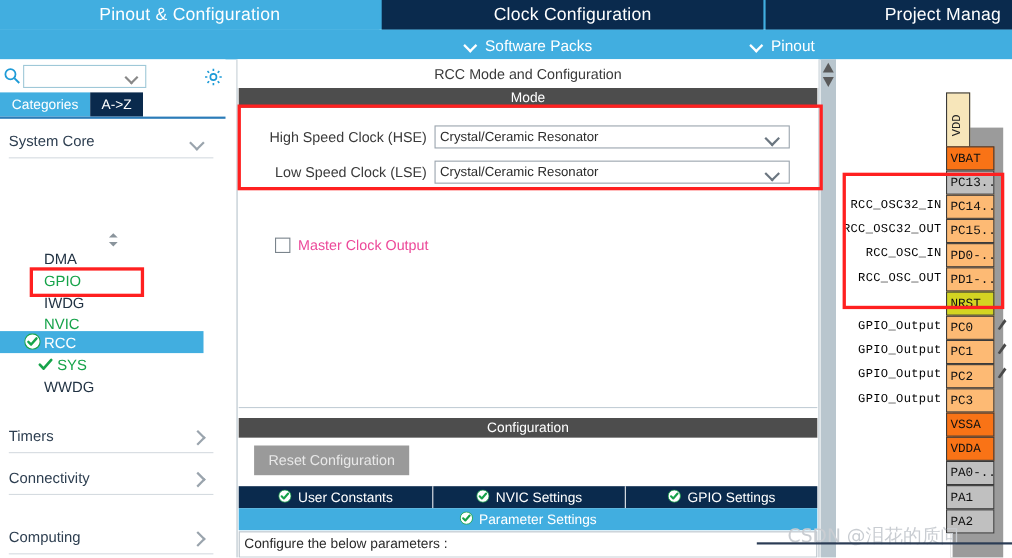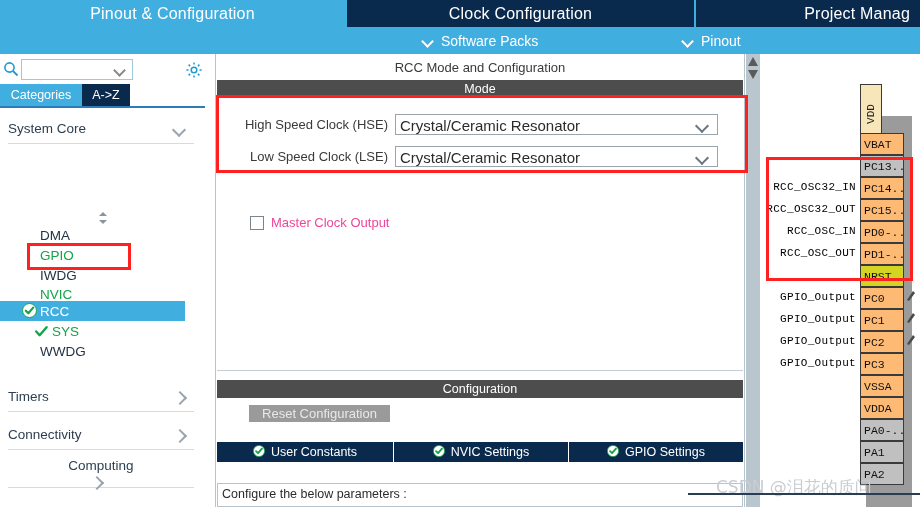--- a/index.html
+++ b/index.html
@@ -156,45 +156,44 @@
   }
   .field-label {
     width: 178px; text-align: right; padding-right: 7px; box-sizing: border-box;
     font-size: 13px; color: #3a3a3a; white-space: nowrap;
   }
   .combo {
     position: relative; width: 323px; height: 21px; border: 1px solid #9aa4ad;
     background: #ffffff; box-sizing: border-box;
   }
   .combo .cv {
-    position: absolute; left: 4px; top: 2px; font-size: 15px; color: #2b2b2b; white-space: nowrap;
+    position: absolute; left: 4px; top: 2px; font-size: 12px; color: #2b2b2b; white-space: nowrap;
   }
   .combo .cchev { position: absolute; right: 8px; top: 6px; width: 12px; height: 8px; }
   .combo .cchev::before {
     content:""; position:absolute; left:0; top:0; width:8px; height:8px;
     border-right:2px solid #6b7680; border-bottom:2px solid #6b7680; transform: rotate(45deg);
   }
   .mco-row {
     position: absolute; left: 33px; top: 117px; display: flex; align-items: center; gap: 7px;
   }
   .cbox {
     width: 12px; height: 12px; border: 1px solid #7a848c; background: #ffffff;
   }
   .mco-row .lbl { font-size: 13px; color: #ec4899; }
 
   .conf-body {
     position: absolute; left: 1px; top: 344px; width: 526px; height: 109px;
     background: #ffffff;
   }
   .reset-btn {
-    position: absolute; left: 14px; top: 7px; width: 141px; height: 17px;
+    position: absolute; left: 14px; top: 7px; width: 141px; height: 27px;
     background: #9a9a9a; color: #e8e8e8; font-size: 13px;
     display: flex; align-items: center; justify-content: center;
     border: none;
-    margin-left: 18px;
   }
   .tabstrip {
     position: absolute; left: 0; top: 44px; width: 526px; height: 20px;
   }
   .cfg-tab {
     position: absolute; top: 0; height: 20px; background: #0a2a4d;
     display: flex; align-items: center; justify-content: center; gap: 6px;
     color: #ffffff; font-size: 12.5px; white-space: nowrap;
     border-right: 1px solid #ffffff; box-sizing: border-box;
   }
@@ -256,21 +255,21 @@
   .pinrow { position: absolute; left: 0; width: 160px; height: 22px; }
   .pinbox {
     position: absolute; left: 100px; width: 44px; height: 22px;
     border: 1px solid #3a3a3a; box-sizing: border-box;
     display: flex; align-items: center; padding-left: 3px;
     font-size: 11.5px; color: #111; font-family: "Liberation Mono", monospace;
     white-space: nowrap; overflow: hidden;
   }
   .pinbox.green  { background: #fdba74; }
   .pinbox.grey   { background: #c0c0c0; }
-  .pinbox.cream  { background: #fdba74; }
+  .pinbox.cream  { background: #f97316; }
   .pinbox.yellow { background: #d4d422; }
   .pinlabel {
     position: absolute; right: 64px; top: 4px;
     font-size: 11px; color: #000; font-family: "Liberation Mono", monospace;
     white-space: nowrap; letter-spacing: .3px;
   }
   .pinscrew {
     position: absolute; left: 146px; width: 10px; height: 12px;
   }
 
@@ -403,21 +402,21 @@
     </div>
 
     <div class="group-head" style="top:328px;">
       <span>Timers</span>
       <span class="chev-r"></span>
     </div>
     <div class="group-head" style="top:366px;gap:13px;">
       <span>Connectivity</span>
       <span class="chev-r"></span>
     </div>
-    <div class="group-head" style="top:404px;flex-direction:column;">
+    <div class="group-head" style="top:420px;">
       <span>Computing</span>
       <span class="chev-r"></span>
     </div>
   </div>
 
   <div class="midpanel">
 
     <div class="mid-title">
       <span>RCC Mode and Configuration</span>
     </div>
@@ -482,20 +481,29 @@
           <span>
             <svg width="12" height="12" viewBox="0 0 15 15">
               <circle cx="7.5" cy="7.5" r="7" fill="#ffffff" stroke="#16a34a" stroke-width="1"></circle>
               <path d="M3.8 7.7 L6.3 10.2 L11.2 4.6" fill="none" stroke="#16a34a" stroke-width="2.4" stroke-linecap="round" stroke-linejoin="round"></path>
             </svg>
           </span>
           <span>GPIO Settings</span>
         </div>
       </div>
 
+      <div class="cfg-tab-wide">
+        <span>
+          <svg width="12" height="12" viewBox="0 0 15 15">
+            <circle cx="7.5" cy="7.5" r="7" fill="#ffffff" stroke="#16a34a" stroke-width="1"></circle>
+            <path d="M3.8 7.7 L6.3 10.2 L11.2 4.6" fill="none" stroke="#16a34a" stroke-width="2.4" stroke-linecap="round" stroke-linejoin="round"></path>
+          </svg>
+        </span>
+        <span>Parameter Settings</span>
+      </div>
 
       <div class="param-area">
         <span class="txt">Configure the below parameters :</span>
       </div>
     </div>
   </div>
 
   <div class="splitter">
     <div class="split-arrows">
       <span class="tri up"></span>

